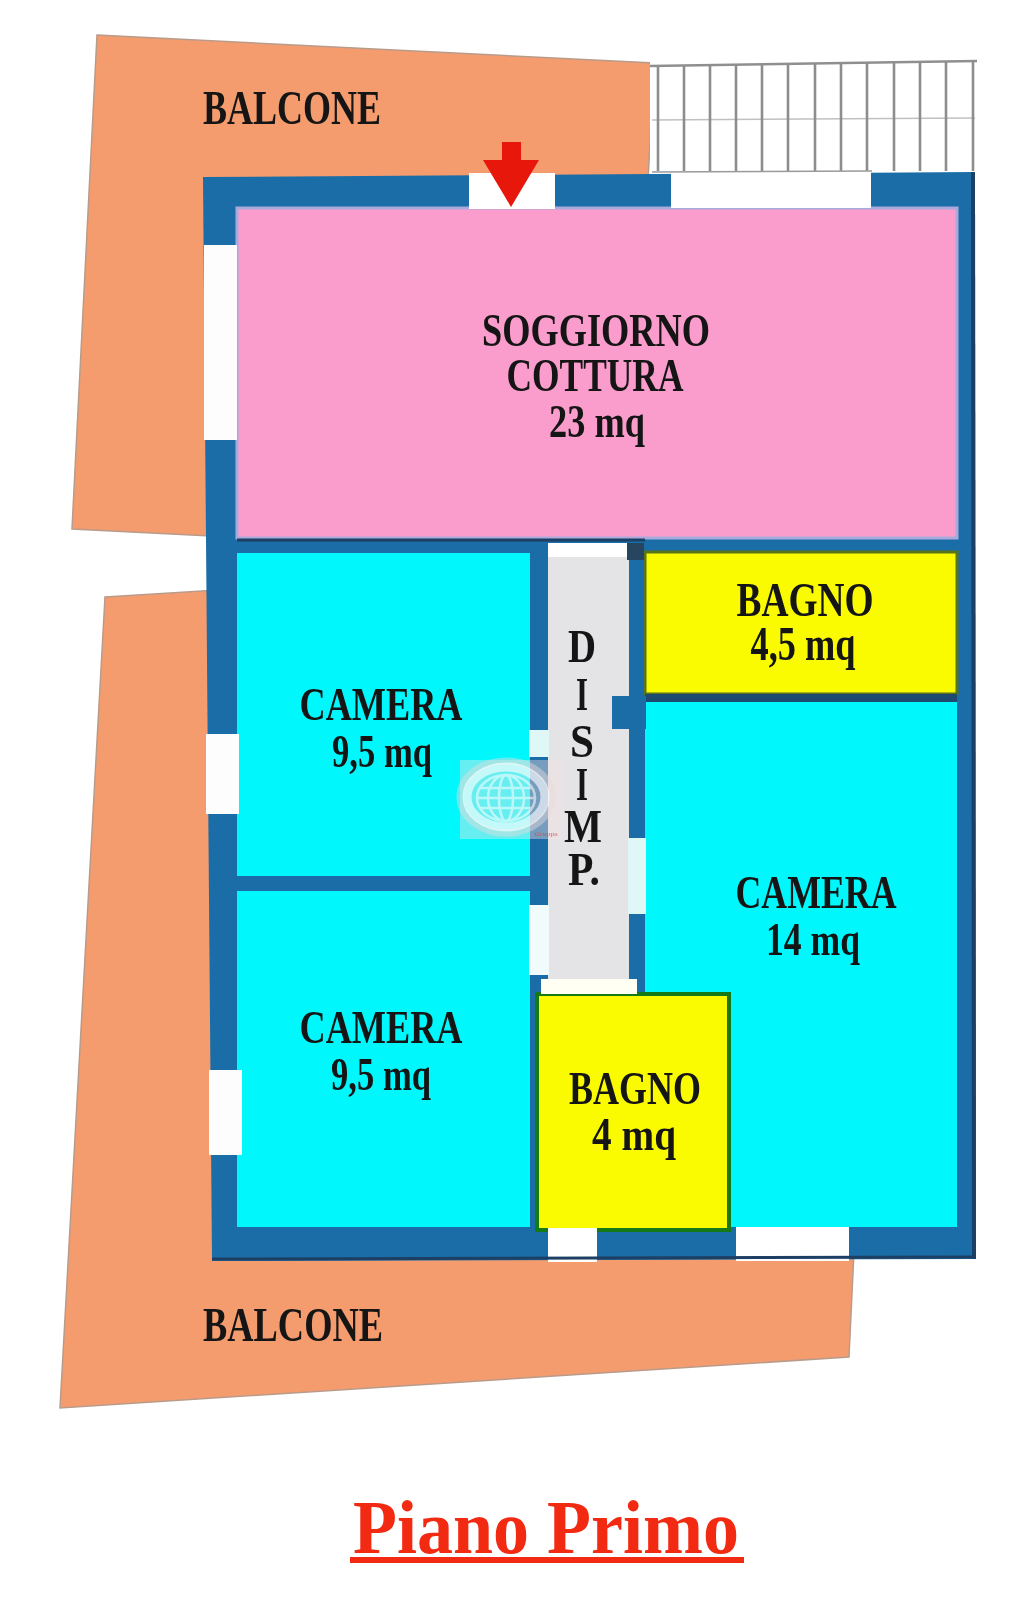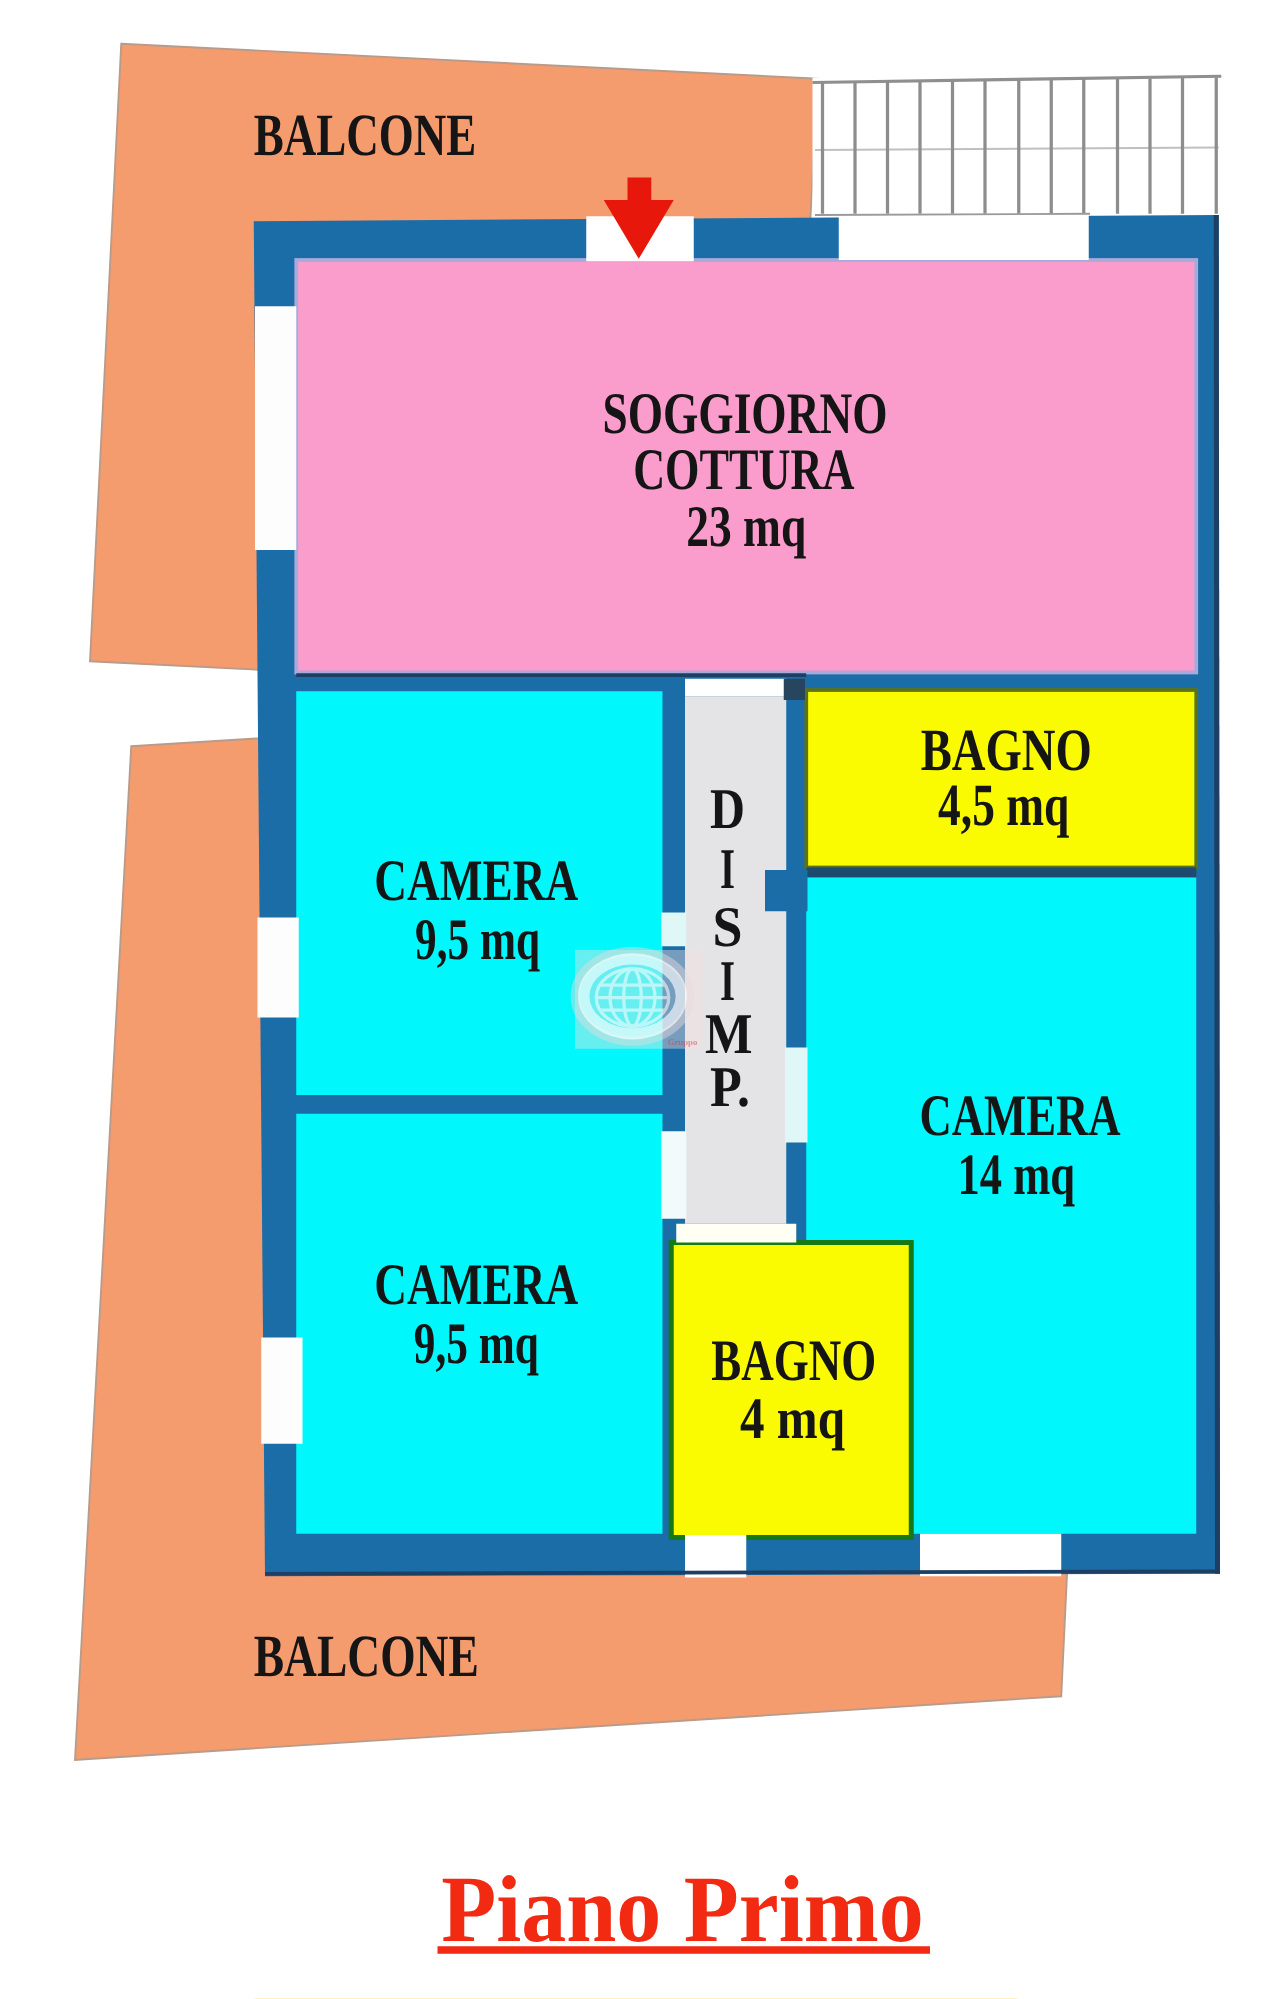--- a/index.html
+++ b/index.html
@@ -1,16 +1,16 @@
 <!DOCTYPE html>
 <html><head>
 <meta charset="utf-8">
 <style>
   html,body{margin:0;padding:0;background:#ffffff;}
-  .page{position:relative;width:1024px;height:1599px;background:#fde047;overflow:hidden;}
+  .page{position:relative;width:1024px;height:1599px;background:#15803d;overflow:hidden;}
   svg{display:block;}
   text{font-family:"Liberation Serif", serif;font-weight:bold;}
 </style>
 </head>
 <body>
 <div class="page">
 <svg width="1024" height="1599" viewBox="0 0 1024 1599">
 
   <rect x="0" y="0" width="1024" height="1599" fill="#ffffff"></rect>
 

